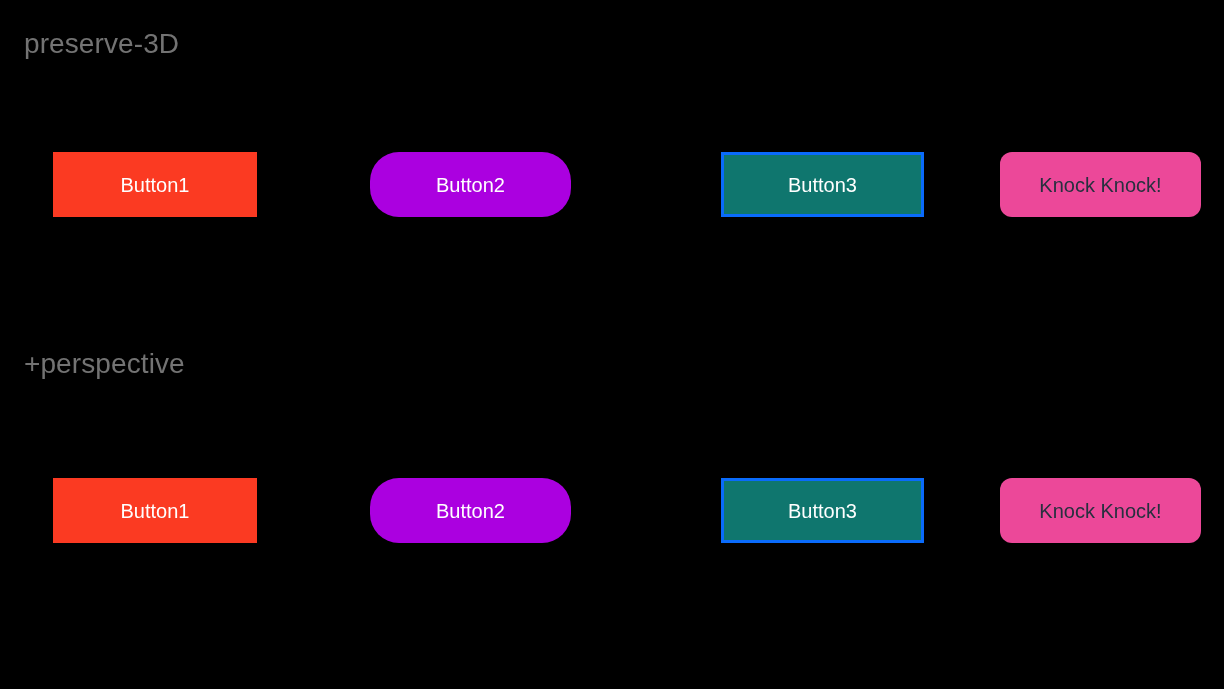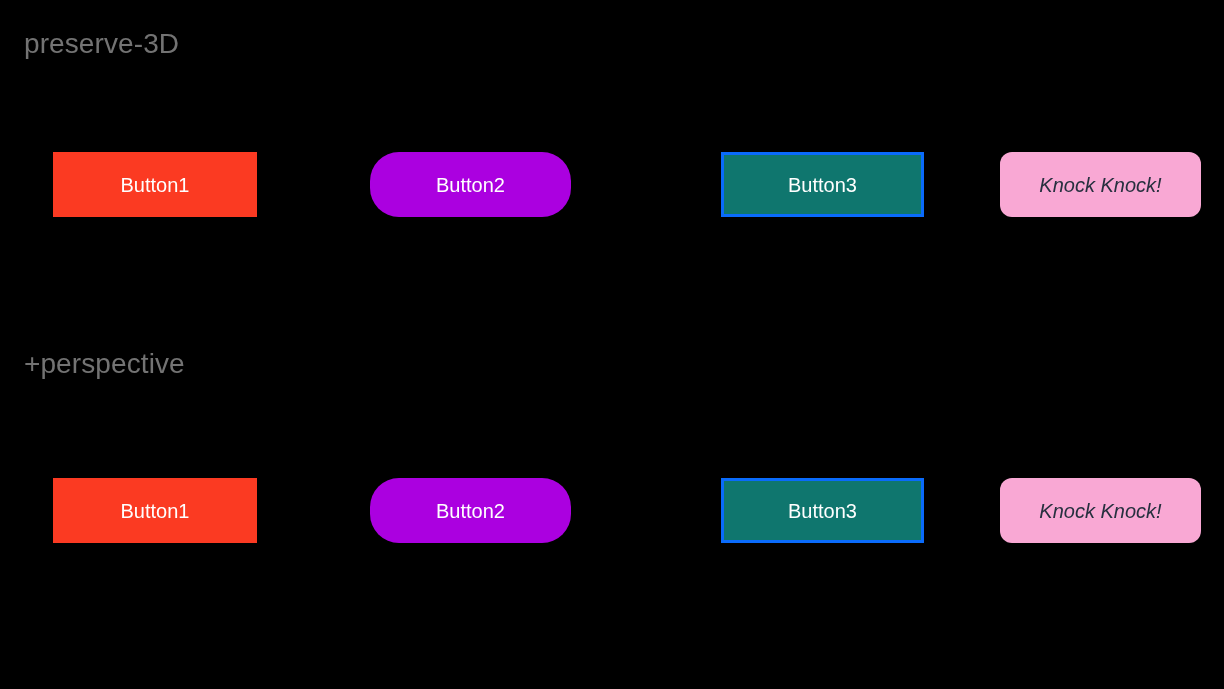--- a/index.html
+++ b/index.html
@@ -91,25 +91,24 @@
     color: #ffffff;
     border: 3px solid #0a6bfb;
     border-radius: 0;
     margin-left: 37px;
   }
 
   
   .btn-green {
     left: 1000px;
     width: 201px;
-    background: #f9a8d4;
+    background: #ec4899;
     color: #27303f;
     border: 0;
     border-radius: 12px;
-    font-style: italic;
   }
 </style>
 </head>
 <body>
 
 <div class="stage">
 
   <div class="section-label row1">preserve-3D</div>
 
   <div class="btn-row row1">

